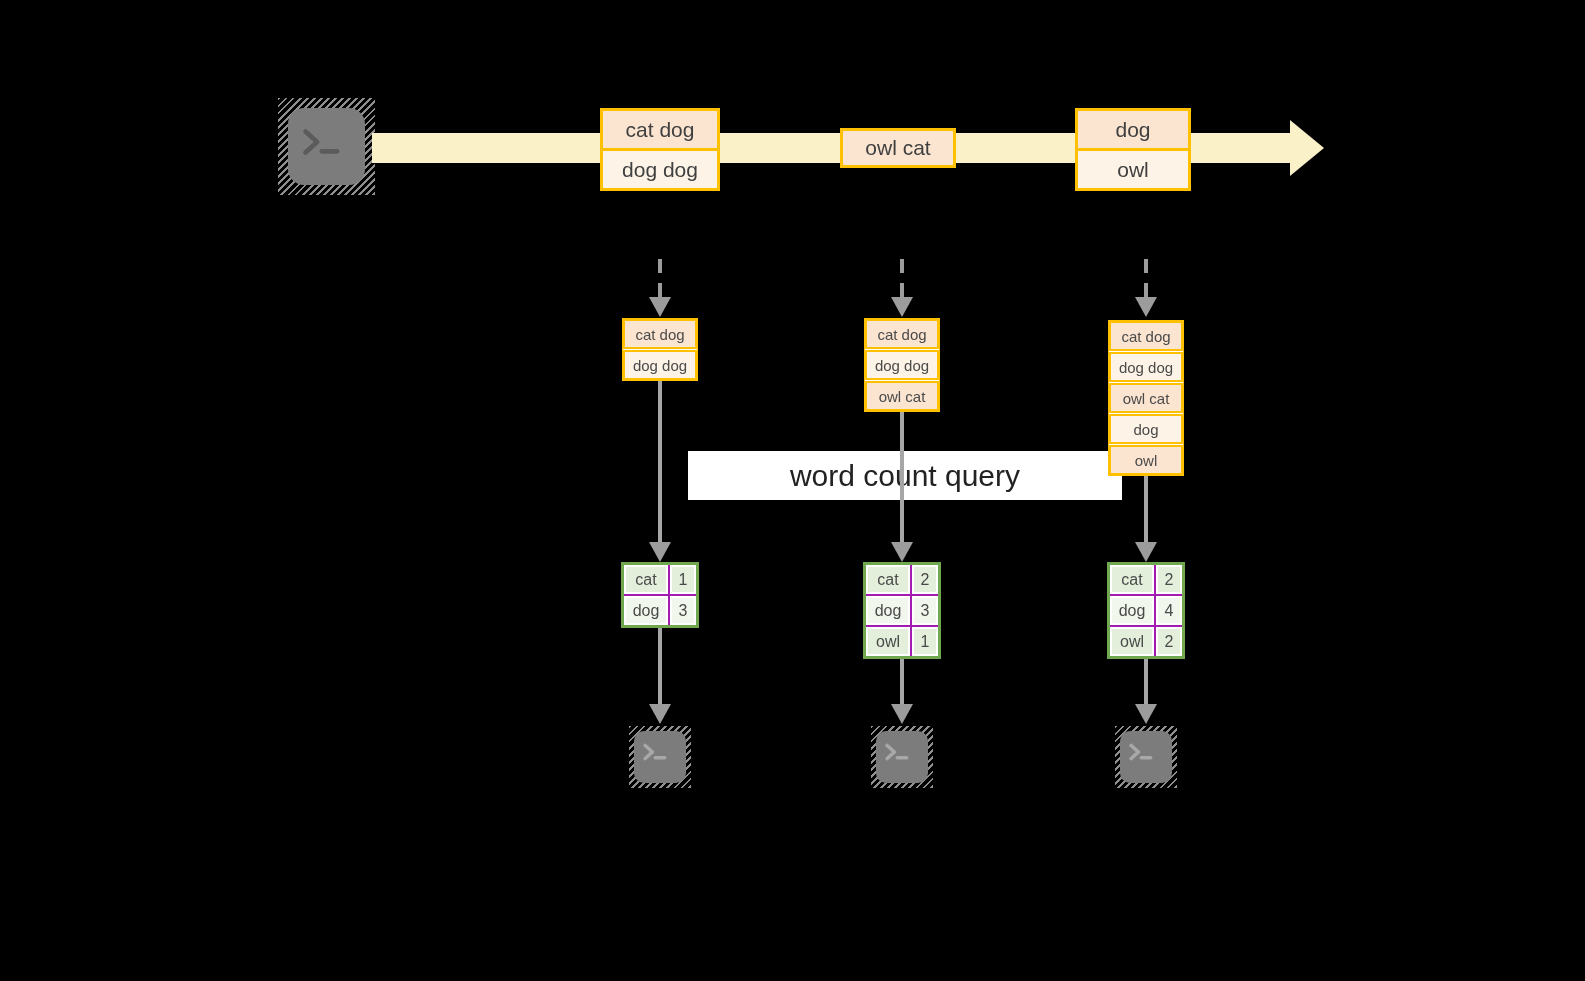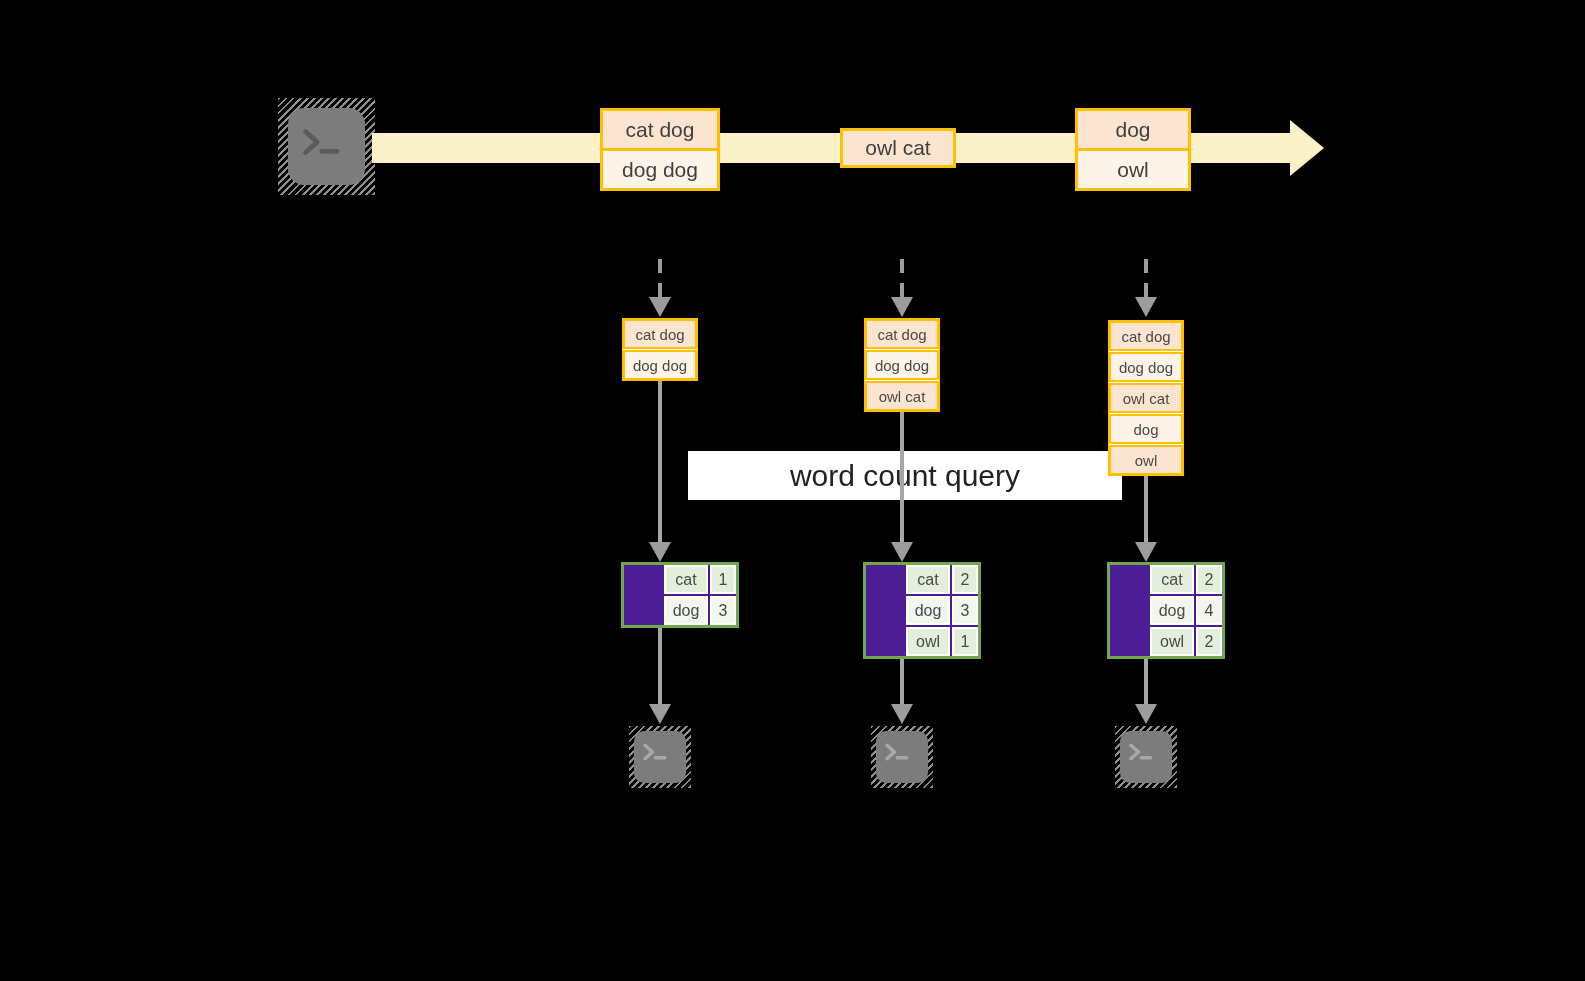--- a/index.html
+++ b/index.html
@@ -64,21 +64,21 @@
 
   
   .query-band{
     background:#ffffff;display:flex;align-items:center;justify-content:center;
     font-size:30px;color:#222222;z-index:1;
   }
 
   
   .green-table{
     display:grid;grid-template-columns:44px 26px;gap:2px;
-    background:#4c1d95;border:3px solid #6fa84f;box-sizing:content-box;z-index:2;padding-left:40px;
+    background:#a21caf;border:3px solid #6fa84f;box-sizing:content-box;z-index:2;
   }
   .gcell{
     height:29px;box-sizing:border-box;border:2px solid #ffffff;
     display:flex;align-items:center;justify-content:center;
     font-size:16px;color:#4a4a4a;
   }
   .g-even{background:#e3efdb;}
   .g-odd{background:#f1f7ec;}
 </style>
 </head>

